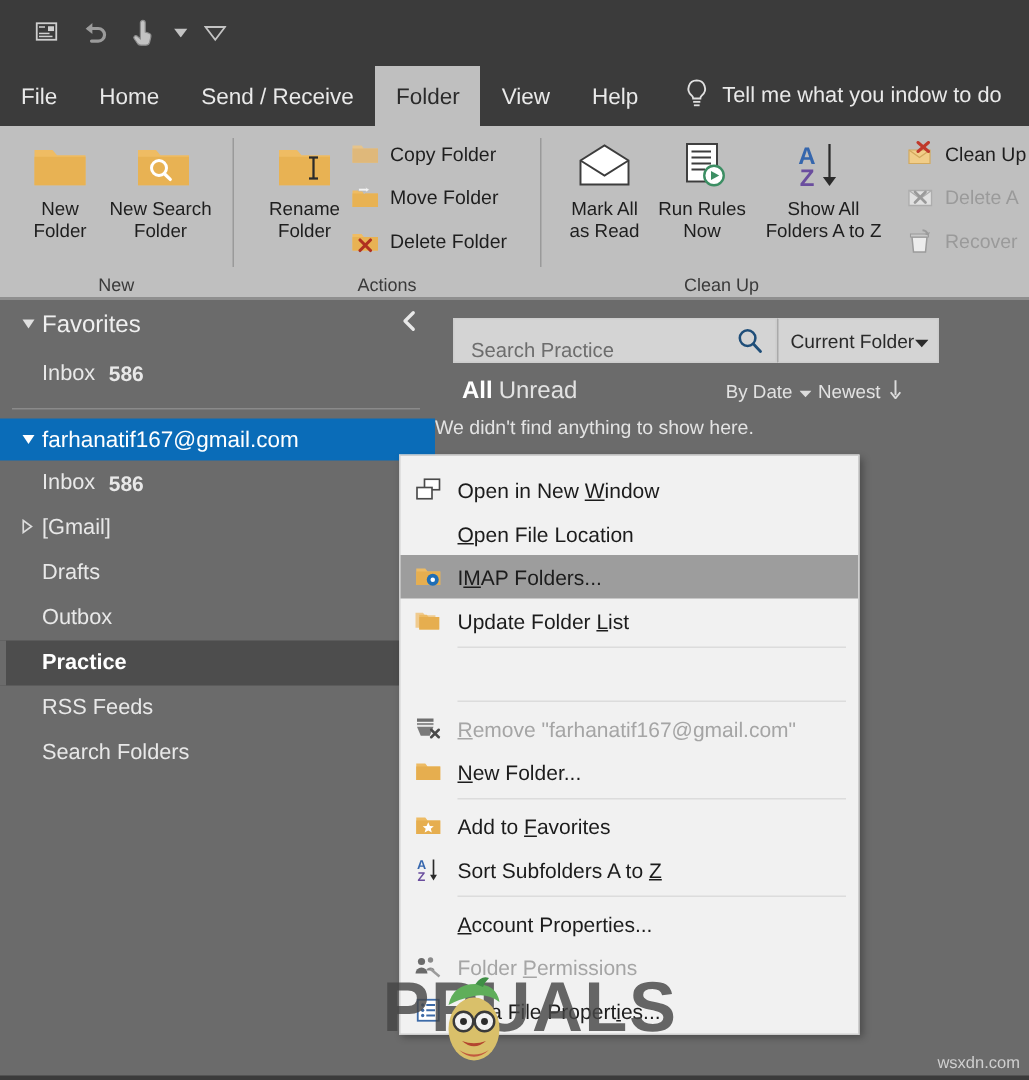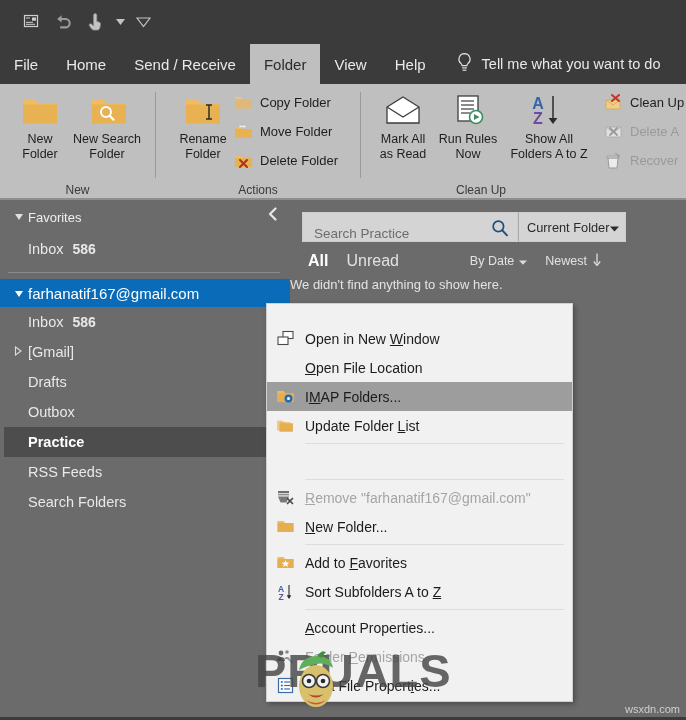--- a/index.html
+++ b/index.html
@@ -68,21 +68,21 @@
     position: absolute; left: 0; bottom: 0; width: 686px; height: 2px; background: #8f8f8f;
   }
 
   
   .sidebar {
     position: absolute; left: 0; top: 200px; width: 290px; bottom: 0;
     background: #6b6b6b; color: #e8e8e8;
   }
   .sb-hdr {
     position: relative; height: 34px; display: flex; align-items: center;
-    padding-left: 14px; font-size: 13px; color: #efefef;
+    padding-left: 14px; font-size: 16px; color: #efefef;
   }
   .tri { width: 14px; flex: none; display: inline-block; }
   .collapse-arrow {
     position: absolute; right: 12px; top: 7px; color: #e8e8e8;
     font-size: 14px; line-height: 1;
   }
   .sb-row {
     position: relative; height: 30px; display: flex; align-items: center;
     padding-left: 28px; font-size: 14.5px; color: #e8e8e8;
   }
@@ -109,35 +109,35 @@
     flex: 1; border: 0; background: transparent; outline: none;
     font-family: "Liberation Sans", sans-serif; font-size: 13.5px; color: #4a4a4a;
   }
   .srch input::placeholder { color: #6d6d6d; }
   .scope {
     width: 108px; height: 30px; background: #d4d4d4; border: 1px solid #cdcdcd;
     border-left: 1px solid #aaa; display: flex; align-items: center;
     justify-content: space-between; padding: 0 7px 0 8px;
     font-size: 12.8px; color: #2a2a2a; white-space: nowrap;
   }
-  .filters { display: flex; align-items: center; padding: 10px 14px 0 18px; gap: 18px; }
+  .filters { display: flex; align-items: center; padding: 10px 14px 0 18px; gap: 4px; }
   .f-all { font-size: 16px; font-weight: bold; color: #ffffff; }
   .f-unread { font-size: 16px; color: #e2e2e2; }
   .f-spacer { flex: 1; }
   .f-sort { font-size: 12.5px; color: #e2e2e2; display: flex; align-items: center; gap: 5px; }
   .emptymsg {
     text-align: left; font-size: 13px; color: #e3e3e3; padding-top: 7px;
   }
 
   
   .ctxmenu {
     position: absolute; left: 266px; top: 303px; width: 307px;
     background: #f1f1f1; border: 1px solid #cfcfcf;
     box-shadow: 2px 2px 5px rgba(0,0,0,0.30); z-index: 50;
-    padding: 20px 0 1px 0;
+    padding: 8px 0 1px 0;
   }
   .mi {
     position: relative; height: 29px; display: flex; align-items: center;
     font-size: 14px; color: #1c1c1c; white-space: nowrap;
   }
   .mi.hl { background: #9d9d9d; }
   .mi.dim { color: #a5a5a5; }
   .mi .micon {
     width: 36px; height: 29px; flex: none;
     display: flex; align-items: center; justify-content: center;
@@ -209,21 +209,21 @@
     <div class="tab">View</div>
     <div class="tab">Help</div>
     <div class="tellme">
       <span class="bulb">
         <svg width="17" height="21" viewBox="0 0 17 21">
           <path d="M8.5 1.6 a5.6 5.6 0 0 1 3.4 10 c-.8 .7 -1 1.2 -1 2.1 h-4.8 c0 -.9 -.2 -1.4 -1 -2.1 a5.6 5.6 0 0 1 3.4 -10 Z" fill="none" stroke="#e0e0e0" stroke-width="1.25"></path>
           <rect x="6.1" y="15.3" width="4.8" height="1.2" fill="#e0e0e0"></rect>
           <rect x="6.6" y="17.6" width="3.8" height="1.2" fill="#e0e0e0"></rect>
         </svg>
       </span>
-      <span>Tell me what you want to do</span>
+      <span>Tell me what you indow to do</span>
     </div>
   </div>
 
   <div class="ribbon">
 
     <div class="rgroup" style="left:0; width:155px;">
       <div class="bigbtn" style="left:3px;">
         <div class="ic">
           <svg width="44" height="36" viewBox="0 0 44 36">
             <path d="M5 8 h12 l3 3.5 h19 v20 h-34 Z" fill="#efbc63"></path>

